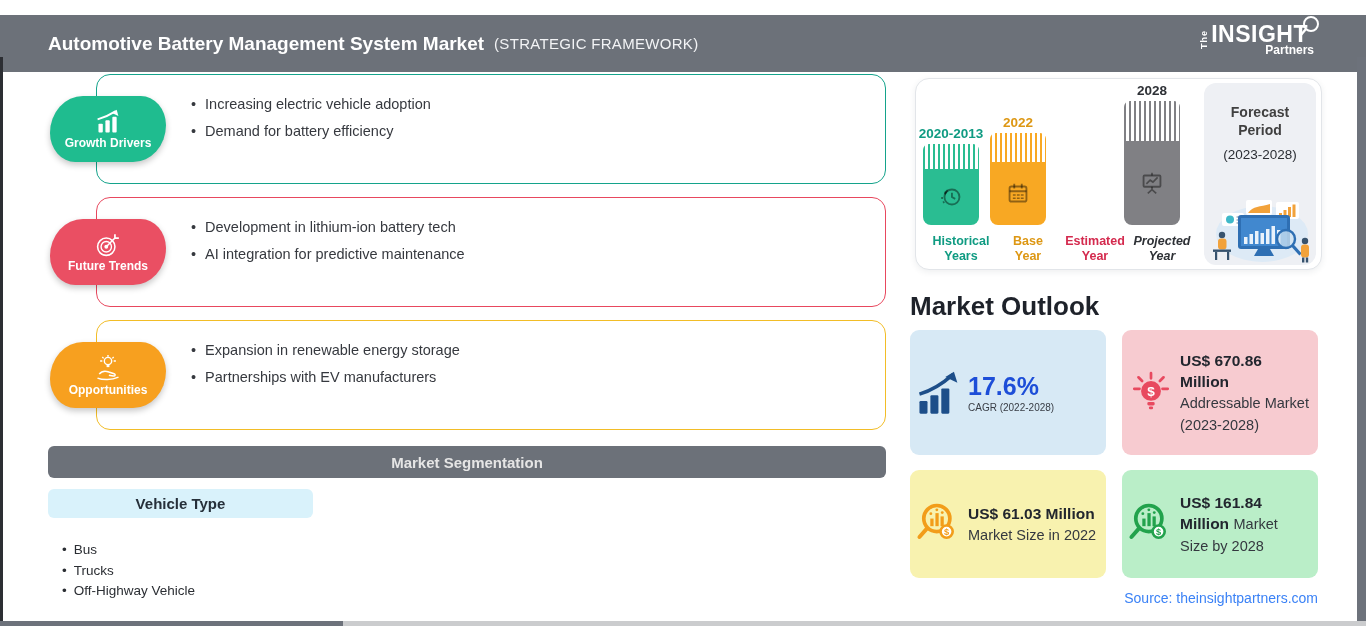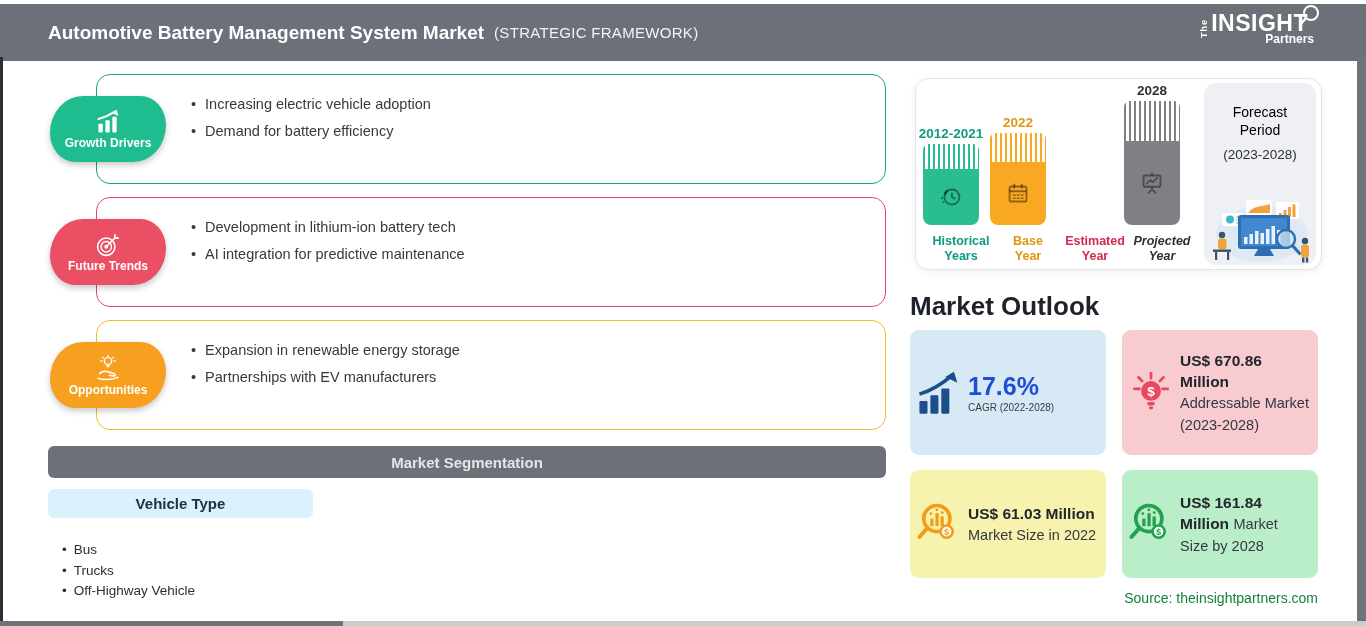--- a/index.html
+++ b/index.html
@@ -1,19 +1,19 @@
 <!DOCTYPE html>
 <html><head>
 <meta charset="utf-8">
 <style>
   html,body{margin:0;padding:0;}
   body{width:1366px;height:626px;position:relative;background:#ffffff;overflow:hidden;
        font-family:"Liberation Sans","DejaVu Sans",sans-serif;color:#33373d;}
   
-  .header{position:absolute;left:0;top:4px;width:1366px;height:57px;background:#6c7179;
+  .header{position:absolute;left:0;top:15px;width:1366px;height:57px;background:#6c7179;
           display:flex;align-items:center;}
   .header-title{color:#fff;font-size:19px;font-weight:bold;margin-left:48px;white-space:nowrap;}
   .header-sub{color:#f2f3f5;font-size:15px;font-weight:500;margin-left:10px;letter-spacing:.3px;white-space:nowrap;}
   .logo{position:absolute;right:58px;top:8px;display:flex;align-items:center;color:#fff;}
   .logo-the{writing-mode:vertical-rl;transform:rotate(180deg);font-size:9px;font-weight:bold;letter-spacing:1px;margin-right:2px;}
   .logo-main{font-size:23px;font-weight:bold;letter-spacing:.5px;line-height:22px;position:relative;}
   .logo-glass{position:absolute;right:-14px;top:-8px;}
   .logo-partners{display:block;text-align:right;font-size:12px;font-weight:bold;margin-top:-2px;margin-right:-6px;}
   
   .left-edge{position:absolute;left:0;top:57px;width:3px;height:564px;background:#2c2e33;}
@@ -47,34 +47,34 @@
   .tl-col{position:absolute;bottom:44px;width:36px;display:flex;flex-direction:column;align-items:center;}
   .tl-year{white-space:nowrap;font-size:13.5px;font-weight:bold;color:var(--lab);margin-bottom:3px;}
   .tl-stripes{width:56px;border-radius:6px 6px 0 0;
               background:repeating-linear-gradient(90deg,var(--bar) 0 2px,#ffffff 2px 5px);}
   .tl-solid{width:56px;background:var(--bar);border-radius:0 0 8px 8px;
             display:flex;align-items:center;justify-content:center;}
   .tl-cap{position:absolute;bottom:5px;width:72px;text-align:center;font-size:12.5px;
           font-weight:bold;line-height:15px;color:var(--lab);}
   .forecast{position:absolute;left:288px;top:4px;width:112px;height:182px;background:#eef0f4;
             border-radius:12px;text-align:center;}
-  .forecast-title{font-size:14px;font-weight:normal;color:#000000;line-height:18px;margin-top:20px;}
+  .forecast-title{font-size:14px;font-weight:bold;color:#404040;line-height:18px;margin-top:20px;}
   .forecast-range{font-size:13.5px;color:#2c2f35;margin-top:8px;}
   .forecast-illu{position:absolute;left:4px;bottom:2px;}
   
   .mo-heading{position:absolute;left:910px;top:291px;font-size:26px;font-weight:bold;color:#1e222a;}
   .mo-card{position:absolute;background:var(--bg);border-radius:9px;display:flex;align-items:center;}
   .mo-icon{flex:0 0 58px;display:flex;align-items:center;justify-content:center;}
   .mo-text{flex:1;padding-right:8px;}
   .mo-big{font-size:25px;font-weight:bold;color:#1d4ed8;line-height:26px;}
   .mo-big-sub{font-size:10px;color:#383d45;margin-top:3px;}
   .mo-val{font-weight:bold;font-size:15.5px;color:#22262e;}
   .mo-desc{font-size:14.5px;color:#34383f;}
   .mo-flow{line-height:21px;}
-  .source{position:absolute;right:48px;top:590px;font-size:14px;color:#15803d;}
+  .source{position:absolute;right:48px;top:590px;font-size:14px;color:#3b82f6;}
 </style>
 </head>
 <body>
 
 <div class="header">
   <span class="header-title">Automotive Battery Management System Market</span>
   <span class="header-sub">(STRATEGIC FRAMEWORK)</span>
   <div class="logo">
     <span class="logo-the">The</span>
     <div>
@@ -148,21 +148,21 @@
 </div>
 <ul class="seg-list">
   <li>Bus</li>
   <li>Trucks</li>
   <li>Off-Highway Vehicle</li>
 </ul>
 
 <div class="tl-card">
 
   <div class="tl-col" style="left: 17px; --bar: #2abd92; --lab: #0f9b82;">
-    <div class="tl-year">2012-2021</div>
+    <div class="tl-year">2020-2013</div>
     <div class="tl-stripes" style="height:25px"></div>
     <div class="tl-solid" style="height:56px">
       <svg width="30" height="30" viewBox="0 0 32 32">
         <circle cx="17" cy="16" r="8" stroke="rgba(0,0,0,.42)" stroke-width="2" fill="none"></circle>
         <path d="M17 11.5 V16 l3.5 2" stroke="rgba(0,0,0,.42)" stroke-width="2" fill="none"></path>
         <path d="M9.5 13 a8 8 0 0 1 3 -4.5 M7.5 17 h-2 M9 21 l-1.6 1" stroke="rgba(0,0,0,.42)" stroke-width="2" fill="none"></path>
         <polygon points="8.5,10.5 12.5,10 10,13.5" fill="rgba(0,0,0,.42)"></polygon>
       </svg>
     </div>
   </div>

